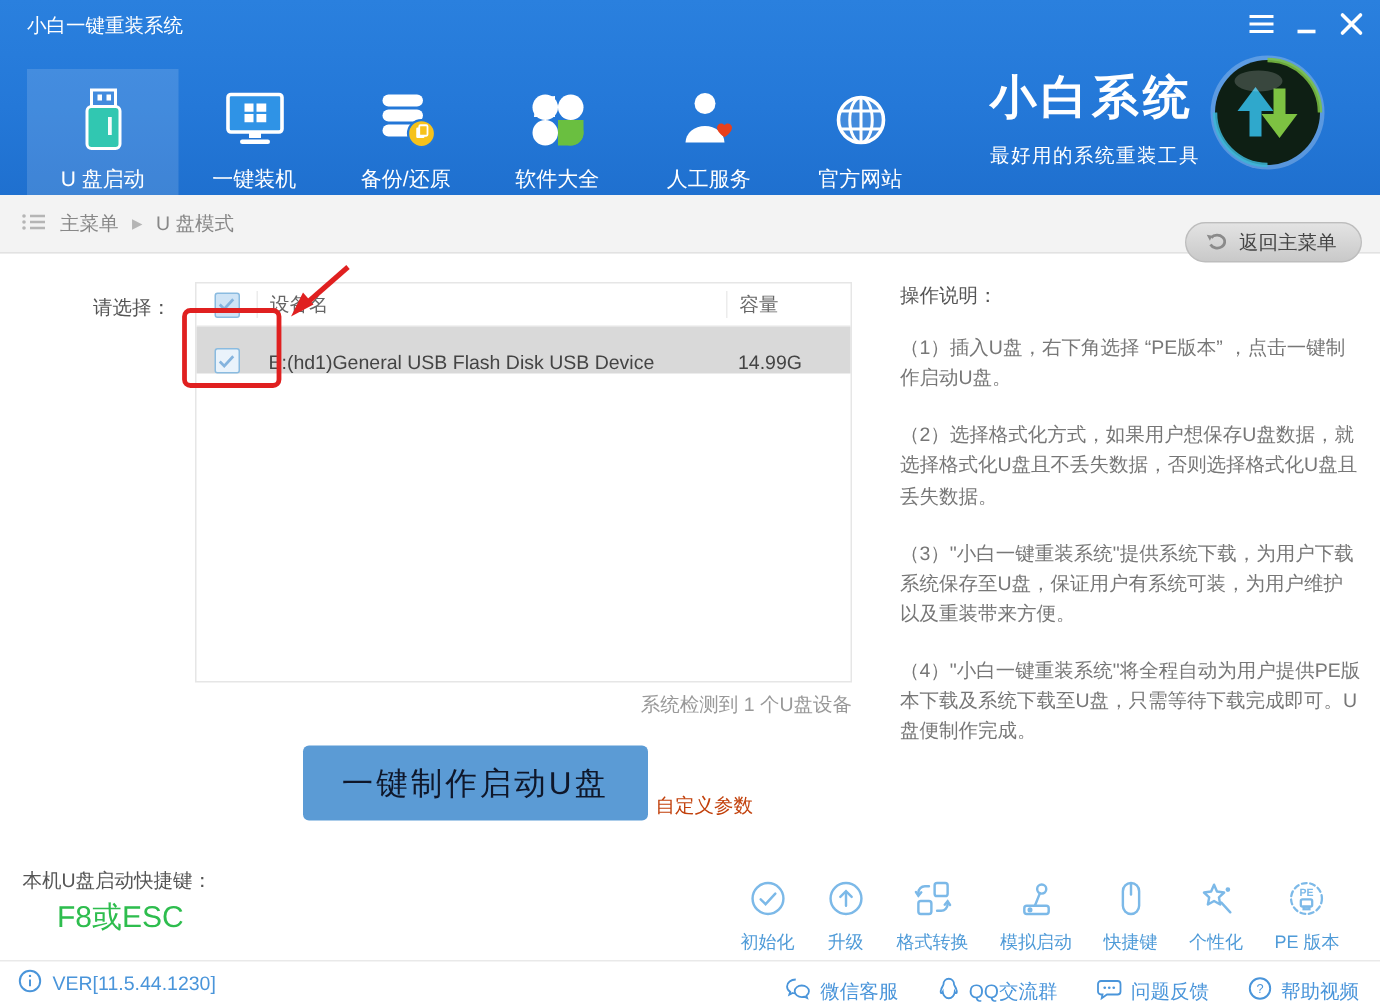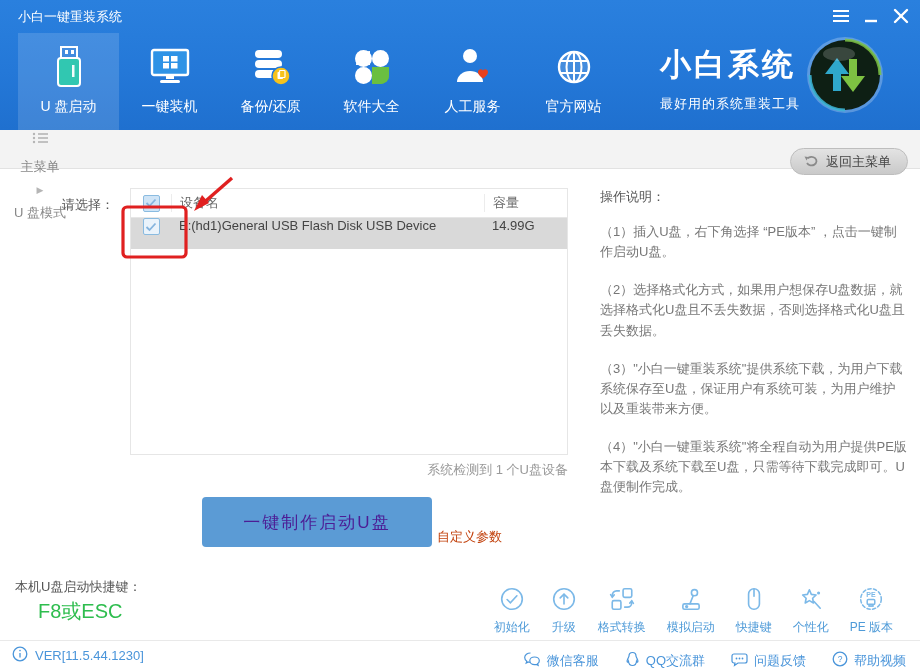--- a/index.html
+++ b/index.html
@@ -12,65 +12,65 @@
             background:linear-gradient(180deg,#2a80de 0%,#2478d8 55%,#1f70cf 100%); }
   .titlebar { position:absolute; top:0; left:0; right:0; height:32px; }
   .title { position:absolute; left:18px; top:8px; color:#fff; font-size:13px; }
   .winbtn { position:absolute; top:6px; width:22px; height:20px; cursor:pointer; }
   .winbtn.menu  { right:68px; }
   .winbtn.min   { right:38px; }
   .winbtn.close { right:8px; }
 
   .nav { position:absolute; top:33px; left:18px; height:97px; display:flex; }
   .nav-item { width:101px; height:97px; display:flex; flex-direction:column; align-items:center;
-              justify-content:flex-start; padding-top:10px; cursor:pointer; }
+              justify-content:flex-start; padding-top:10px; cursor:pointer;margin-top:13px; }
   .nav-item.active { background:rgba(255,255,255,0.14); }
   .nav-item .nicon { height:48px; display:flex; align-items:center; justify-content:center; }
   .nav-item .nlabel { color:#fff; font-size:14px; margin-top:7px; white-space:nowrap; }
 
   .brand { position:absolute; left:660px; top:44px; color:#fff; }
   .brand-name { font-size:31px; font-weight:600; letter-spacing:3px; }
   .brand-tagline { font-size:13px; margin-top:9px; letter-spacing:1px; }
   .brand-logo { position:absolute; left:806px; top:36px; width:78px; height:78px; }
 
   
   .crumbbar { position:absolute; top:130px; left:0; width:920px; height:39px;
               background:#f3f3f3; border-bottom:1px solid #e2e2e2; }
   .crumbs { position:absolute; left:14px; top:0; height:38px; display:flex; align-items:center; gap:9px;
-            font-size:13px; color:#888;flex-direction:column; }
+            font-size:13px; color:#888; }
   .crumb-sep { font-size:9px; color:#b5b5b5; }
   .back-btn { position:absolute; right:12px; top:6px; height:27px; padding:0 16px 0 12px;
               display:flex; align-items:center; gap:7px; border:1px solid #bdbdbd; border-radius:14px;
               background:linear-gradient(180deg,#e3e3e3,#c9c9c9); color:#444; font-size:13px; cursor:pointer;margin-top:12px; }
 
   
   .select-label { position:absolute; left:62px; top:196px; font-size:13px; color:#555; }
 
   .device-table { position:absolute; left:130px; top:188px; width:438px; height:267px;
                   border:1px solid #e6e6e6; background:#fff; }
   .t-head { display:flex; height:29px; align-items:center; border-bottom:1px solid #e6e6e6;
             font-size:13px; color:#666; }
-  .t-row  { display:flex; height:31px; align-items:flex-start; background:#d9d9d9;
+  .t-row  { display:flex; height:31px; align-items:flex-end; background:#d9d9d9;
             font-size:13px; color:#444; cursor:pointer; }
   .col-check { width:40px; display:flex; justify-content:center; align-items:center; }
   .col-name  { flex:1; padding-left:8px; border-left:1px solid #ececec; white-space:nowrap; overflow:hidden; }
   .t-row .col-name { border-left:none; }
   .col-cap   { width:83px; padding-left:8px; border-left:1px solid #ececec; }
   .t-row .col-cap { border-left:none; }
   .checkbox { width:17px; height:17px; border:1px solid #8abbe0; border-radius:2px;
               display:flex; align-items:center; justify-content:center; cursor:pointer; }
   .checkbox.head { background:#cfe4f6; }
   .checkbox.row  { background:#eaf3fb; }
 
   .annotation { position:absolute; left:110px; top:165px; width:160px; height:105px; pointer-events:none; }
 
   .detect-text { position:absolute; right:352px; top:461px; font-size:13px; color:#999; }
 
   .make-btn { position:absolute; left:202px; top:497px; width:230px; height:50px;
-              background:#5b9bd5; border:none; border-radius:4px; color:#4c1d95; font-size:17px;
+              background:#5b9bd5; border:none; border-radius:4px; color:#0f172a; font-size:21px;
               letter-spacing:2px; cursor:pointer; font-family:inherit; }
   .custom-link { position:absolute; left:437px; top:528px; font-size:13px; color:#c2410c;
                  text-decoration:none; cursor:pointer; }
 
   .instructions { position:absolute; left:600px; top:188px; width:307px; }
   .instr-title { font-size:13px; color:#555; margin-bottom:16px; }
   .instr-step { font-size:13px; color:#777; line-height:1.55; margin-bottom:18px; }
 
   
   .hotkey-label { position:absolute; left:15px; top:578px; font-size:13px; color:#555; }

